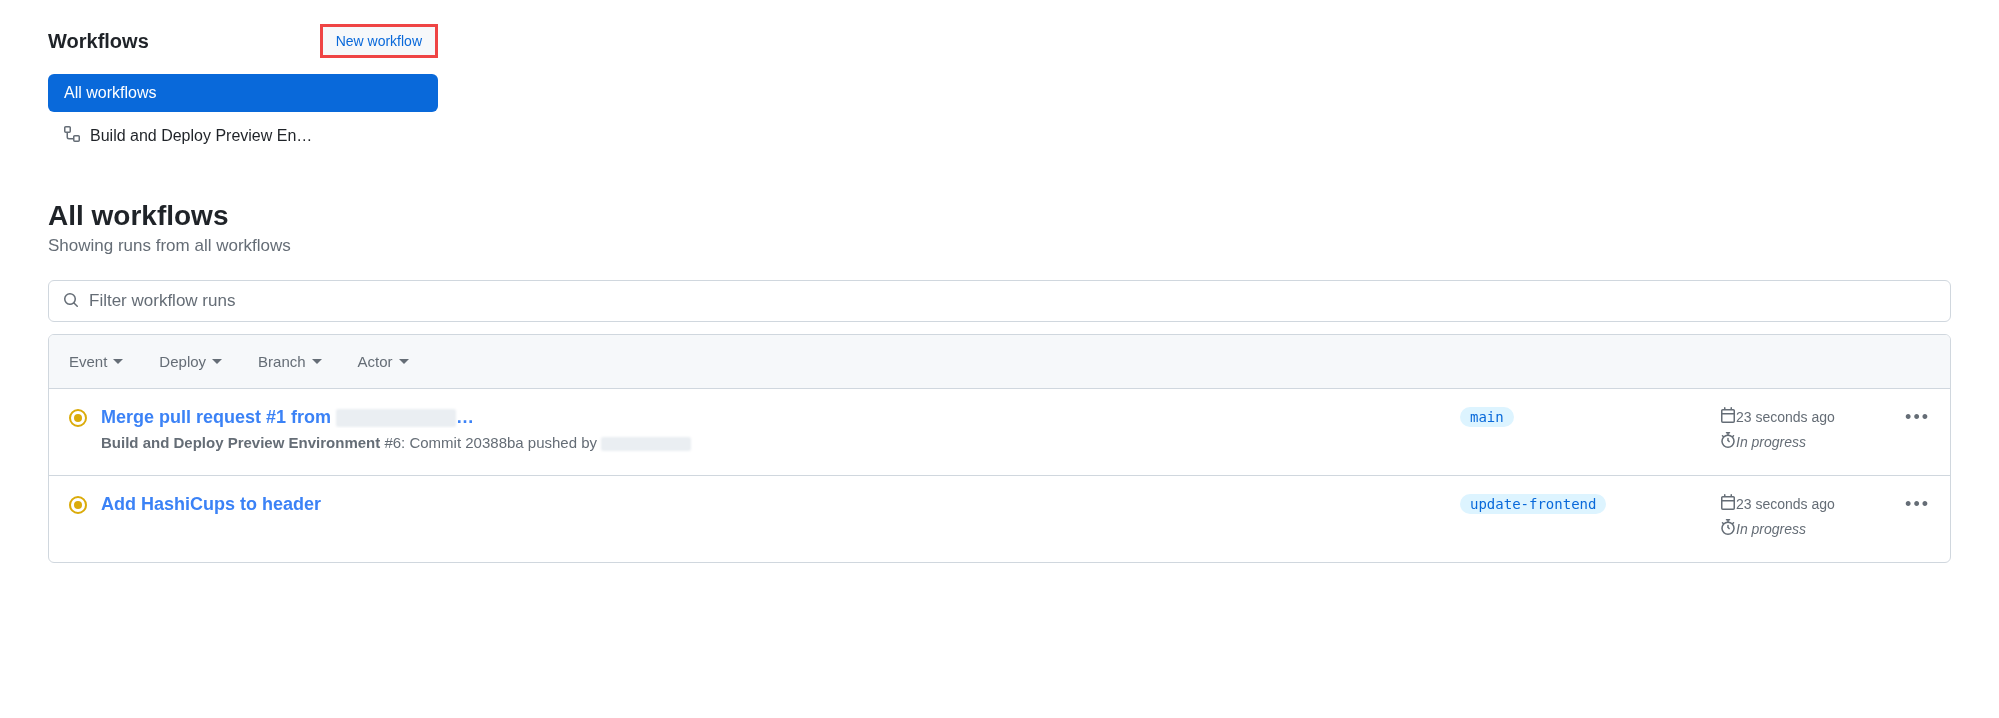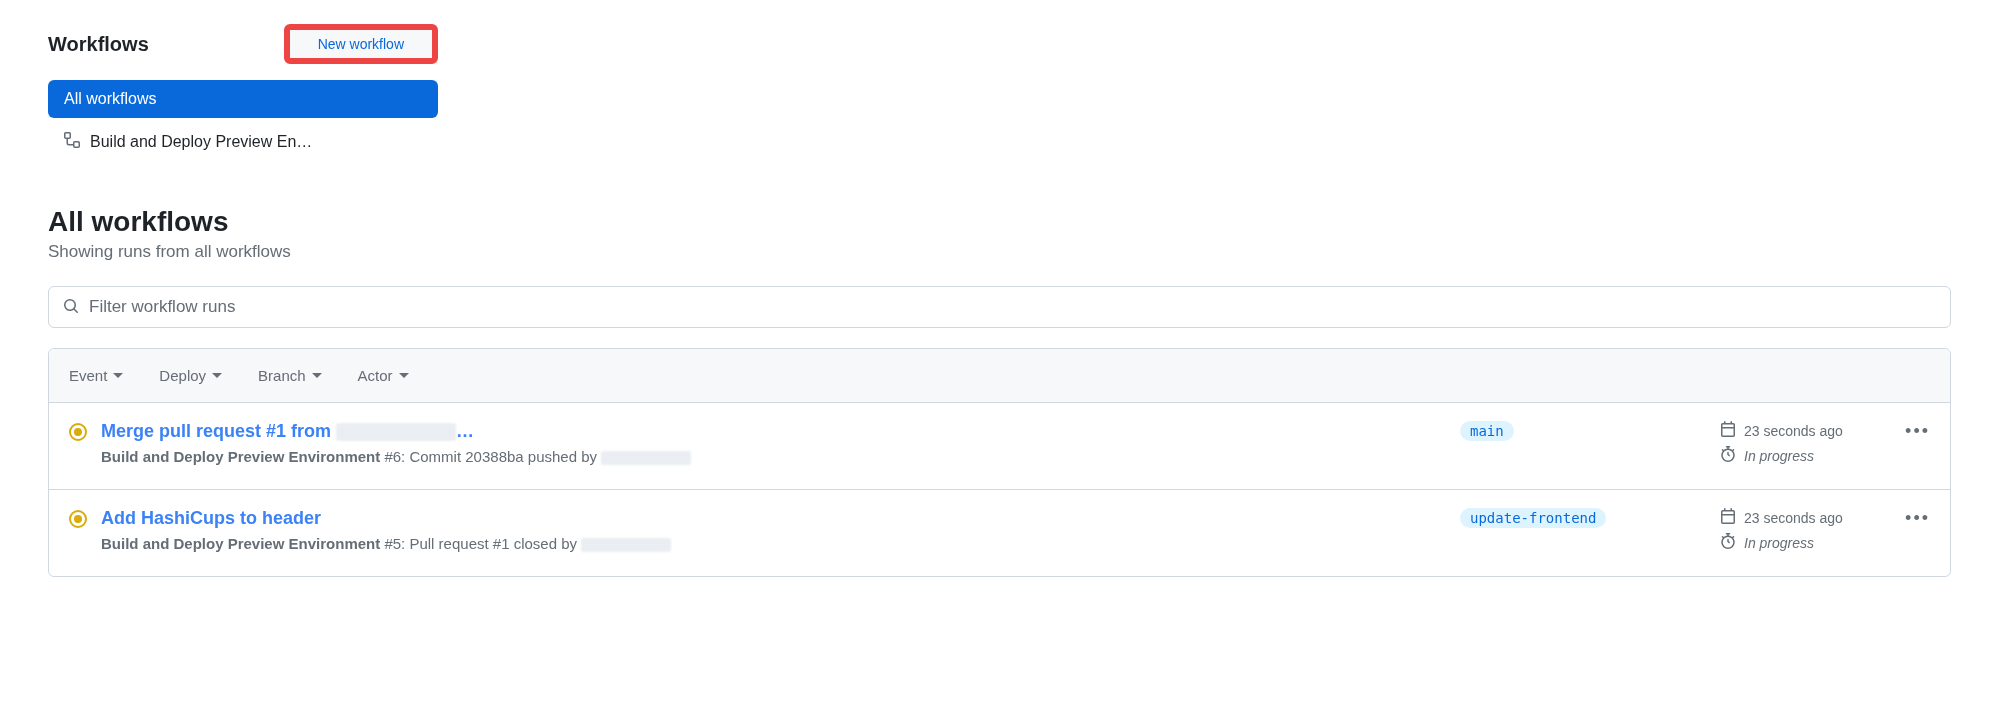--- a/index.html
+++ b/index.html
@@ -24,23 +24,23 @@
       align-items: center;
       justify-content: space-between;
       margin-bottom: 16px;
     }
     .sidebar-title {
       font-size: 20px;
       font-weight: 600;
     }
     .new-workflow-btn {
       background: #f6f8fa;
-      border: 6px solid #ef4444;
-      border-radius: 6px;
-      padding: 6px 28px;
+      border: 3px solid #ef4444;
+      border-radius: 0;
+      padding: 6px 13px;
       font-size: 14px;
       font-weight: 500;
       color: #0969da;
       cursor: pointer;
     }
     .sidebar-item {
       display: flex;
       align-items: center;
       padding: 10px 16px;
       border-radius: 6px;
@@ -79,21 +79,21 @@
       color: #656d76;
       margin-bottom: 24px;
     }
     .search-box {
       display: flex;
       align-items: center;
       border: 1px solid #d0d7de;
       border-radius: 6px;
       padding: 10px 14px;
       gap: 10px;
-      margin-bottom: 20px;
+      margin-bottom: 12px;
     }
     .search-box input {
       border: none;
       outline: none;
       flex: 1;
       font-size: 17px;
       color: #656d76;
       background: transparent;
     }
     .search-box input::placeholder { color: #656d76; }
@@ -209,21 +209,21 @@
     }
     .meta-col {
       width: 180px;
       flex-shrink: 0;
       color: #656d76;
       font-size: 14px;
     }
     .meta-row {
       display: flex;
       align-items: center;
-      gap: 8px;
+      gap: 0;
       margin-bottom: 6px;
     }
     .meta-status { font-style: italic; }
     .actions-col {
       width: 30px;
       flex-shrink: 0;
       display: flex;
       align-items: center;
       justify-content: flex-end;
     }
@@ -349,24 +349,20 @@
       <div class="run-row">
         <div class="status-col">
           <span class="status-icon">
               <span class="status-dot"></span>
             </span>
         </div>
         <div class="run-main-col">
           <div class="run-title">
             <span>Add HashiCups to header</span><span></span>
           </div>
-          <div class="run-desc">
-            <span class="run-desc-bold">Build and Deploy Preview Environment</span>
-            <span>#5</span><span>: Pull request #1 closed by </span><span class="redacted"></span>
-          </div>
         </div>
         <div class="branch-col">
           <span class="branch-pill">update-frontend</span>
         </div>
         <div class="meta-col">
           <div class="meta-row">
             <span>
               <svg class="icon-svg" viewBox="0 0 16 16">
                   <path d="M4.75 0a.75.75 0 0 1 .75.75V2h5V.75a.75.75 0 0 1 1.5 0V2h1.25c.966 0 1.75.784 1.75 1.75v10.5A1.75 1.75 0 0 1 13.25 16H2.75A1.75 1.75 0 0 1 1 14.25V3.75C1 2.784 1.784 2 2.75 2H4V.75A.75.75 0 0 1 4.75 0ZM2.5 7.5v6.75c0 .138.112.25.25.25h10.5a.25.25 0 0 0 .25-.25V7.5Zm10.75-4H2.75a.25.25 0 0 0-.25.25V6h11V3.75a.25.25 0 0 0-.25-.25Z"></path>
                 </svg>

